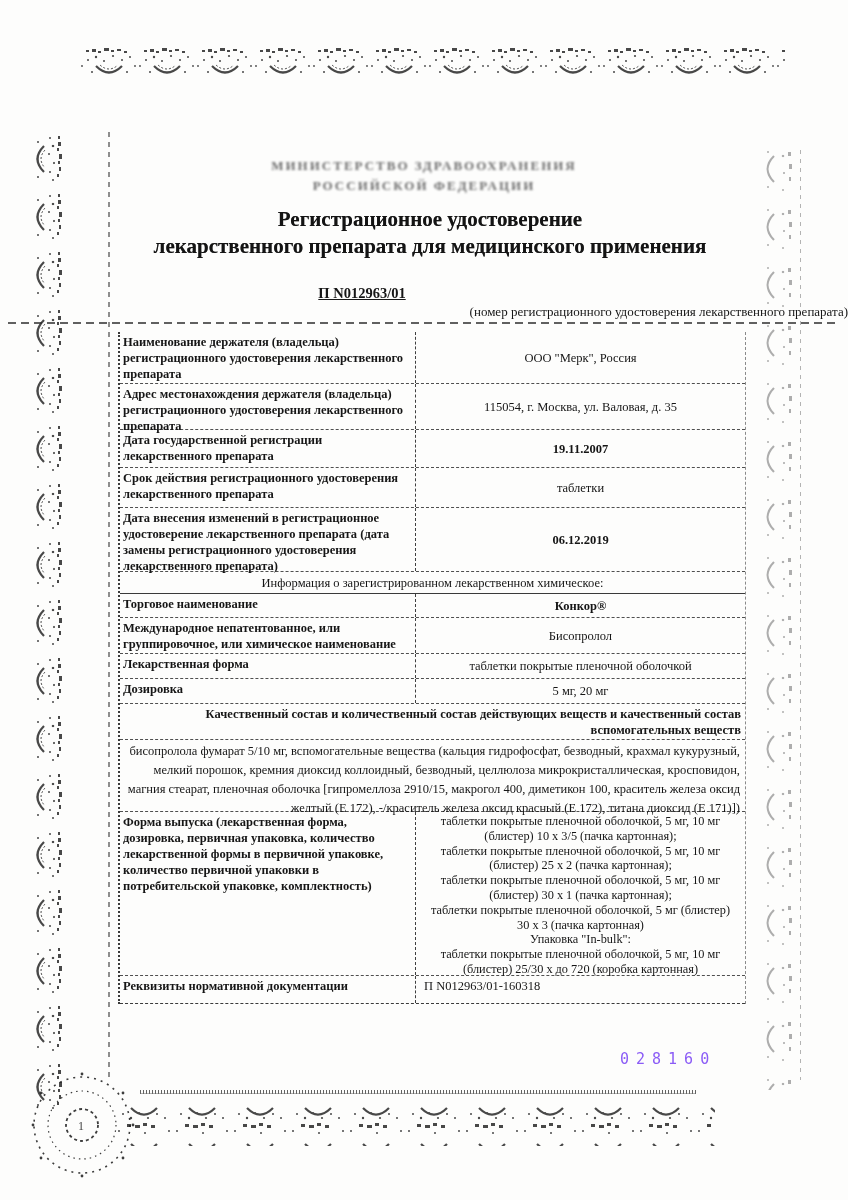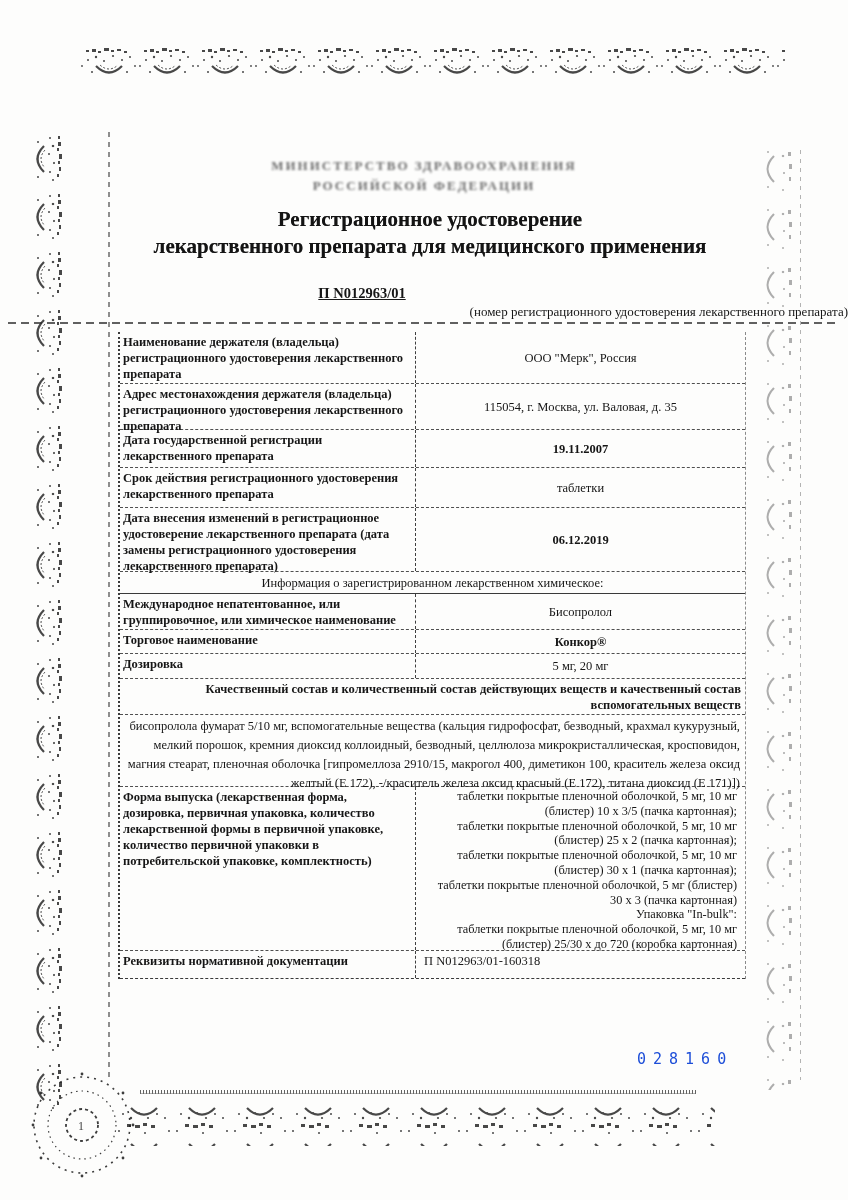--- a/index.html
+++ b/index.html
@@ -42,35 +42,35 @@
   .t-row{display:flex;border-bottom:1px dashed #4f4f4f;box-sizing:border-box;}
   .t-label{
     width:295px;box-sizing:border-box;padding:2px 10px 2px 3px;
     font-weight:bold;
   }
   .t-value{
     flex:1;box-sizing:border-box;border-left:1.5px dashed #3f3f3f;
     display:flex;align-items:center;justify-content:center;
     text-align:center;padding:2px 8px;
   }
-  .t-value.vleft{justify-content:flex-start;align-items:flex-start;text-align:right;}
+  .t-value.vleft{justify-content:flex-start;align-items:flex-start;text-align:center;}
   .t-value.vbold{font-weight:bold;}
   .pre{white-space:pre-line;line-height:14.8px;font-size:12.3px;}
   .t-full{display:block;border-bottom:1px dashed #4f4f4f;box-sizing:border-box;padding:2px 4px;text-align:right;}
   .info-band{text-align:center;border-bottom:1.5px solid #3a3a3a;padding-top:3px;}
   .qhead{font-weight:bold;}
   .qbody{line-height:19px;padding:2px 5px;}
   .h52{height:52px}.h46{height:46px}.h38{height:38px}.h40{height:40px}.h64{height:64px}
   .h22{height:22px}.h24{height:24px}.h36{height:36px}.h25{height:25px}
   .h72{height:72px}.h164{height:164px}.h28{height:28px;border-bottom:1.5px dashed #3a3a3a}
 
   
   .serial{
-    left:637px;top:1050px;font-family:"DejaVu Sans Mono",monospace;
-    font-size:15px;letter-spacing:7px;color:#1d4ed8;
+    left:620px;top:1050px;font-family:"DejaVu Sans Mono",monospace;
+    font-size:15px;letter-spacing:7px;color:#8b5cf6;
   }
 
   
   .margin-dash-left{
     left:108px;top:132px;width:2px;height:950px;opacity:.55;
     background:repeating-linear-gradient(180deg,#333 0 5px,transparent 5px 10px);
   }
   .margin-dash-right{
     left:800px;top:150px;width:1px;height:930px;opacity:.4;
     background:repeating-linear-gradient(180deg,#444 0 4px,transparent 4px 9px);
@@ -242,30 +242,34 @@
     <div class="t-value">таблетки</div>
   </div>
 
   <div class="t-row h64">
     <div class="t-label">Дата внесения изменений в регистрационное удостоверение лекарственного препарата (дата замены регистрационного удостоверения лекарственного препарата)</div>
     <div class="t-value vbold">06.12.2019</div>
   </div>
 
   <div class="t-full info-band h22">Информация о зарегистрированном лекарственном химическое:</div>
 
+  <div class="t-row h24">
+    <div class="t-label">Торговое наименование</div>
+    <div class="t-value vbold">Конкор®</div>
+  </div>
+
   <div class="t-row h36">
     <div class="t-label">Международное непатентованное, или группировочное, или химическое наименование</div>
     <div class="t-value">Бисопролол</div>
   </div>
 
-  <div class="t-row h24">
-    <div class="t-label">Торговое наименование</div>
-    <div class="t-value vbold">Конкор®</div>
-  </div>
-
+  <div class="t-row h25">
+    <div class="t-label">Лекарственная форма</div>
+    <div class="t-value">таблетки покрытые пленочной оболочкой</div>
+  </div>
 
   <div class="t-row h25">
     <div class="t-label">Дозировка</div>
     <div class="t-value">5 мг, 20 мг</div>
   </div>
 
   <div class="t-full qhead h36">Качественный состав и количественный состав действующих веществ и качественный состав вспомогательных веществ</div>
   <div class="t-full qbody h72">бисопролола фумарат 5/10 мг, вспомогательные вещества (кальция гидрофосфат, безводный, крахмал кукурузный, мелкий порошок, кремния диоксид коллоидный, безводный, целлюлоза микрокристаллическая, кросповидон, магния стеарат, пленочная оболочка [гипромеллоза 2910/15, макрогол 400, диметикон 100, краситель железа оксид желтый (Е 172), -/краситель железа оксид красный (Е 172), титана диоксид (Е 171)])</div>
 
   <div class="t-row h164">

